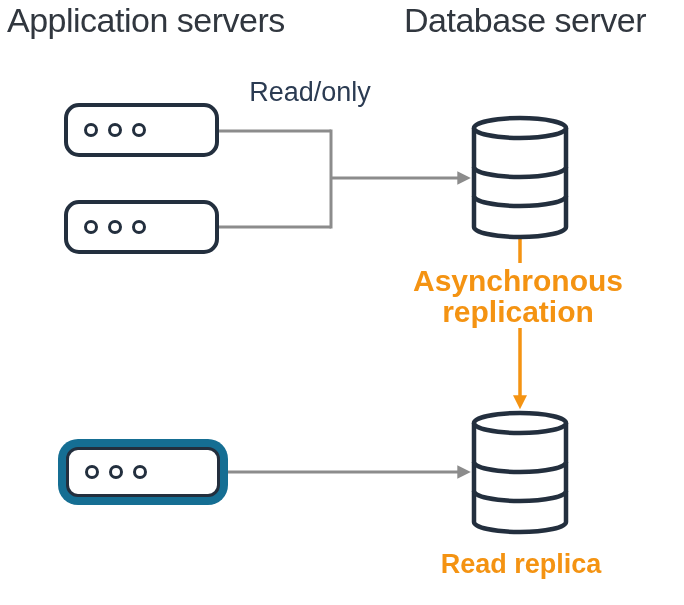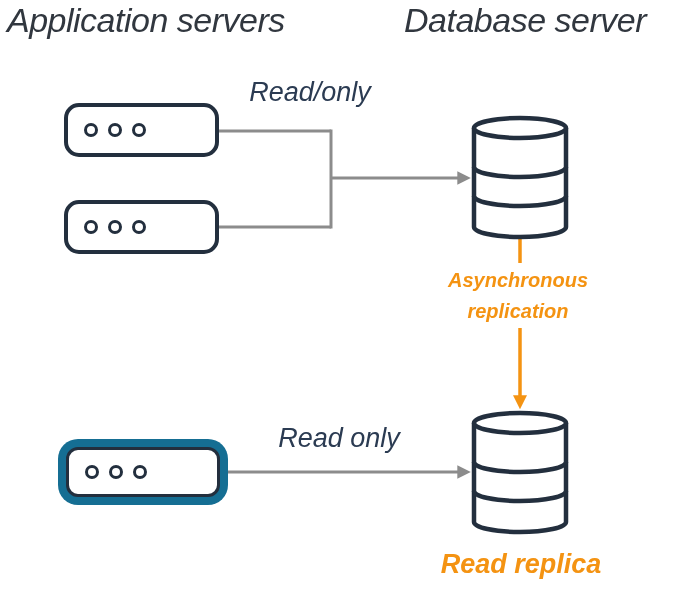--- a/index.html
+++ b/index.html
@@ -11,21 +11,21 @@
     --gray-line:#8c8c8c;
     --teal-border:#156e93;
     --teal-text:#1095c8;
     --label-bg:#ffffff;
   }
   html,body{margin:0;padding:0;}
   body{
     width:684px;height:605px;background:var(--background);
     font-family:"Liberation Sans", sans-serif;
   }
-  .stage{position:relative;width:684px;height:605px;overflow:hidden;background:var(--background);font-style:italic;}
+  .stage{position:relative;width:684px;height:605px;overflow:hidden;background:var(--background);}
 
   .heading{
     position:absolute;font-size:34px;font-weight:400;letter-spacing:-0.5px;
     color:var(--heading-text);white-space:nowrap;z-index:2;
   }
   #heading-left{left:7px;top:1px;}
   #heading-right{left:396px;top:1px;margin-left:8px;}
 
   .server-box{
     position:absolute;width:155px;height:54px;box-sizing:border-box;
@@ -66,21 +66,21 @@
   .orange-label{
     position:absolute;width:200px;text-align:center;white-space:nowrap;
     font-size:27px;font-weight:700;color:var(--orange);z-index:2;
   }
   #label-primary{left:420px;top:74px;}
   #label-read-replica{left:421px;top:549px;}
 
   #async-box{
     position:absolute;left:398px;top:263px;width:240px;height:65px;
     background:var(--label-bg);color:var(--orange);
-    font-size:20px;font-weight:700;line-height:31px;text-align:center;
+    font-size:30px;font-weight:700;line-height:31px;text-align:center;
     display:flex;flex-direction:column;justify-content:center;z-index:3;
   }
 
   #bi-label{
     position:absolute;left:57px;top:514px;min-width:250px;
     background:var(--label-bg);color:var(--teal-text);
     font-size:26px;font-weight:700;line-height:34px;
     padding:2px 8px 4px 4px;z-index:3;white-space:nowrap;
   }
 </style>
@@ -132,21 +132,20 @@
     <path class="cyl-band" d="M4,81 A46,10 0 0 0 96,81"></path>
   </svg>
   <svg class="db-svg" id="read-replica-db" width="100" height="126" viewBox="0 0 100 126">
     <path class="cyl-fill" d="M4,13 L4,112 A46,10 0 0 0 96,112 L96,13"></path>
     <ellipse class="cyl-fill" cx="50" cy="13" rx="46" ry="10"></ellipse>
     <path class="cyl-band" d="M4,52 A46,10 0 0 0 96,52"></path>
     <path class="cyl-band" d="M4,81 A46,10 0 0 0 96,81"></path>
   </svg>
 
   <div class="navy-label" id="label-read-write">Read/only</div>
-  <div class="navy-label" id="label-read-only">Read only</div>
 
   <div class="orange-label" id="label-read-replica">Read replica</div>
 
   <div id="async-box">
     <span>Asynchronous</span>
     <span>replication</span>
   </div>
 
 
 </div>

